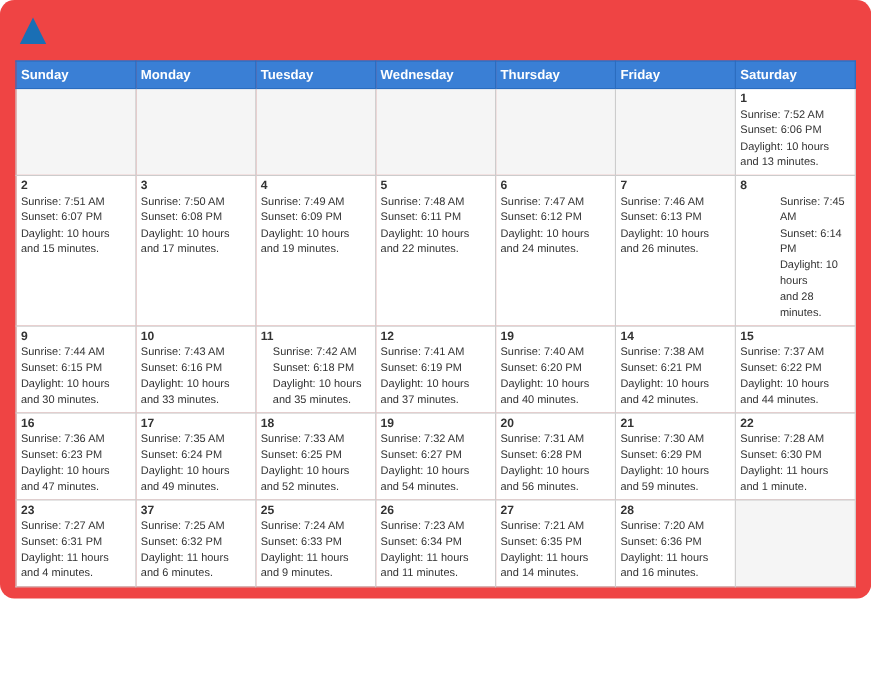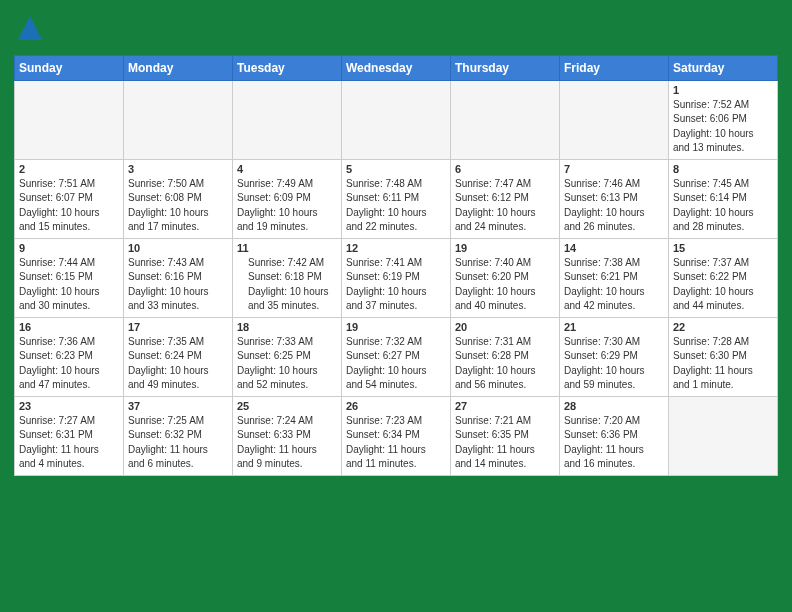--- a/index.html
+++ b/index.html
@@ -5,23 +5,24 @@
     * { margin: 0; padding: 0; box-sizing: border-box; }
     body {
       font-family: Arial, sans-serif;
       background: #fff;
       width: 792px;
       height: 612px;
       overflow: hidden;
     }
     .page {
       width: 792px;
-      height: 612px;
-      background: #15803d;
+      height: 544px;
+      background: #ef4444;
       padding: 10px 14px;
+      border-radius: 13px;
     }
     .header {
       display: flex;
       justify-content: space-between;
       align-items: flex-start;
       margin-bottom: 8px;
     }
     .logo {
       display: flex;
       align-items: center;
@@ -180,21 +181,21 @@
           </td>
           <td>
             <span class="day-num">7</span>
             <div class="day-info" style="white-space: pre-line;">Sunrise: 7:46 AM
 Sunset: 6:13 PM
 Daylight: 10 hours
 and 26 minutes.</div>
           </td>
           <td>
             <span class="day-num">8</span>
-            <div class="day-info" style="white-space: pre-line;">Sunrise: 7:45 AM
+            <div class="day-info" style="white-space: pre-line; margin-left: 36px;">Sunrise: 7:45 AM
 Sunset: 6:14 PM
 Daylight: 10 hours
 and 28 minutes.</div>
           </td>
         </tr>
         <tr>
           <td>
             <span class="day-num">9</span>
             <div class="day-info" style="white-space: pre-line;">Sunrise: 7:44 AM
 Sunset: 6:15 PM

